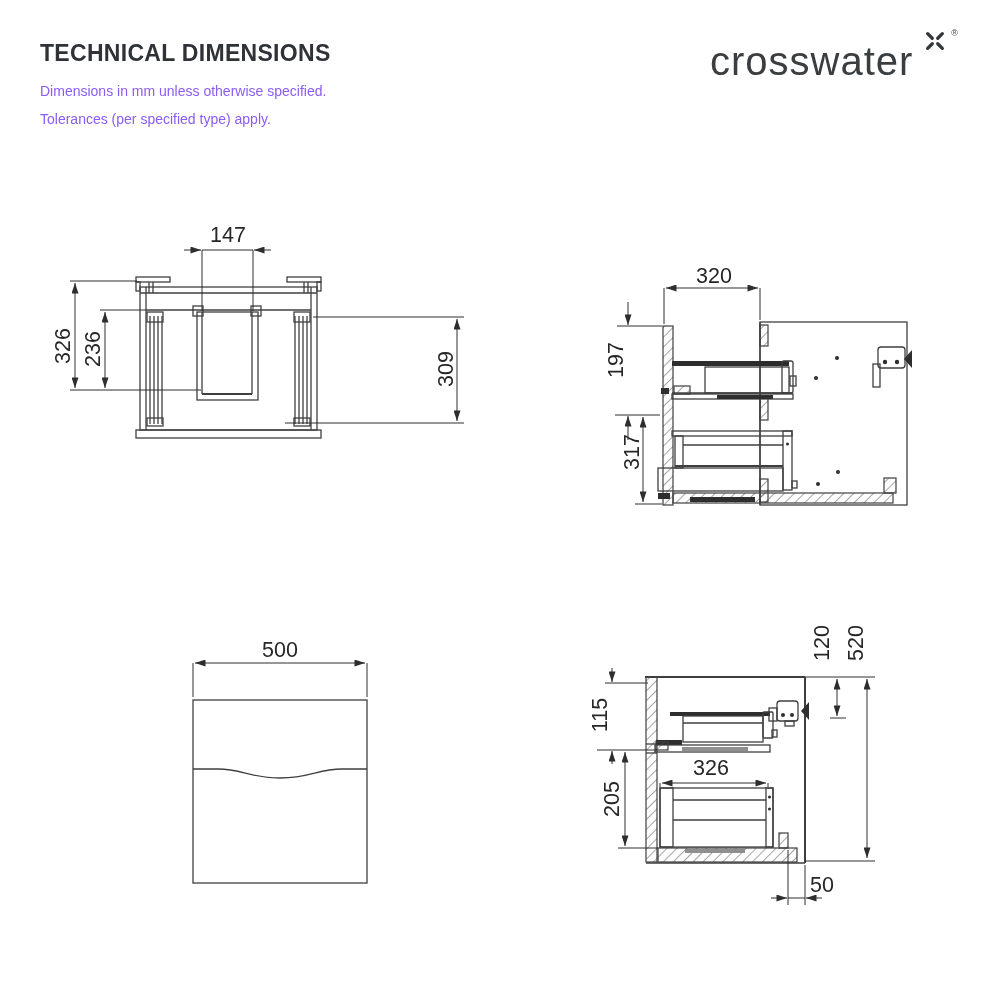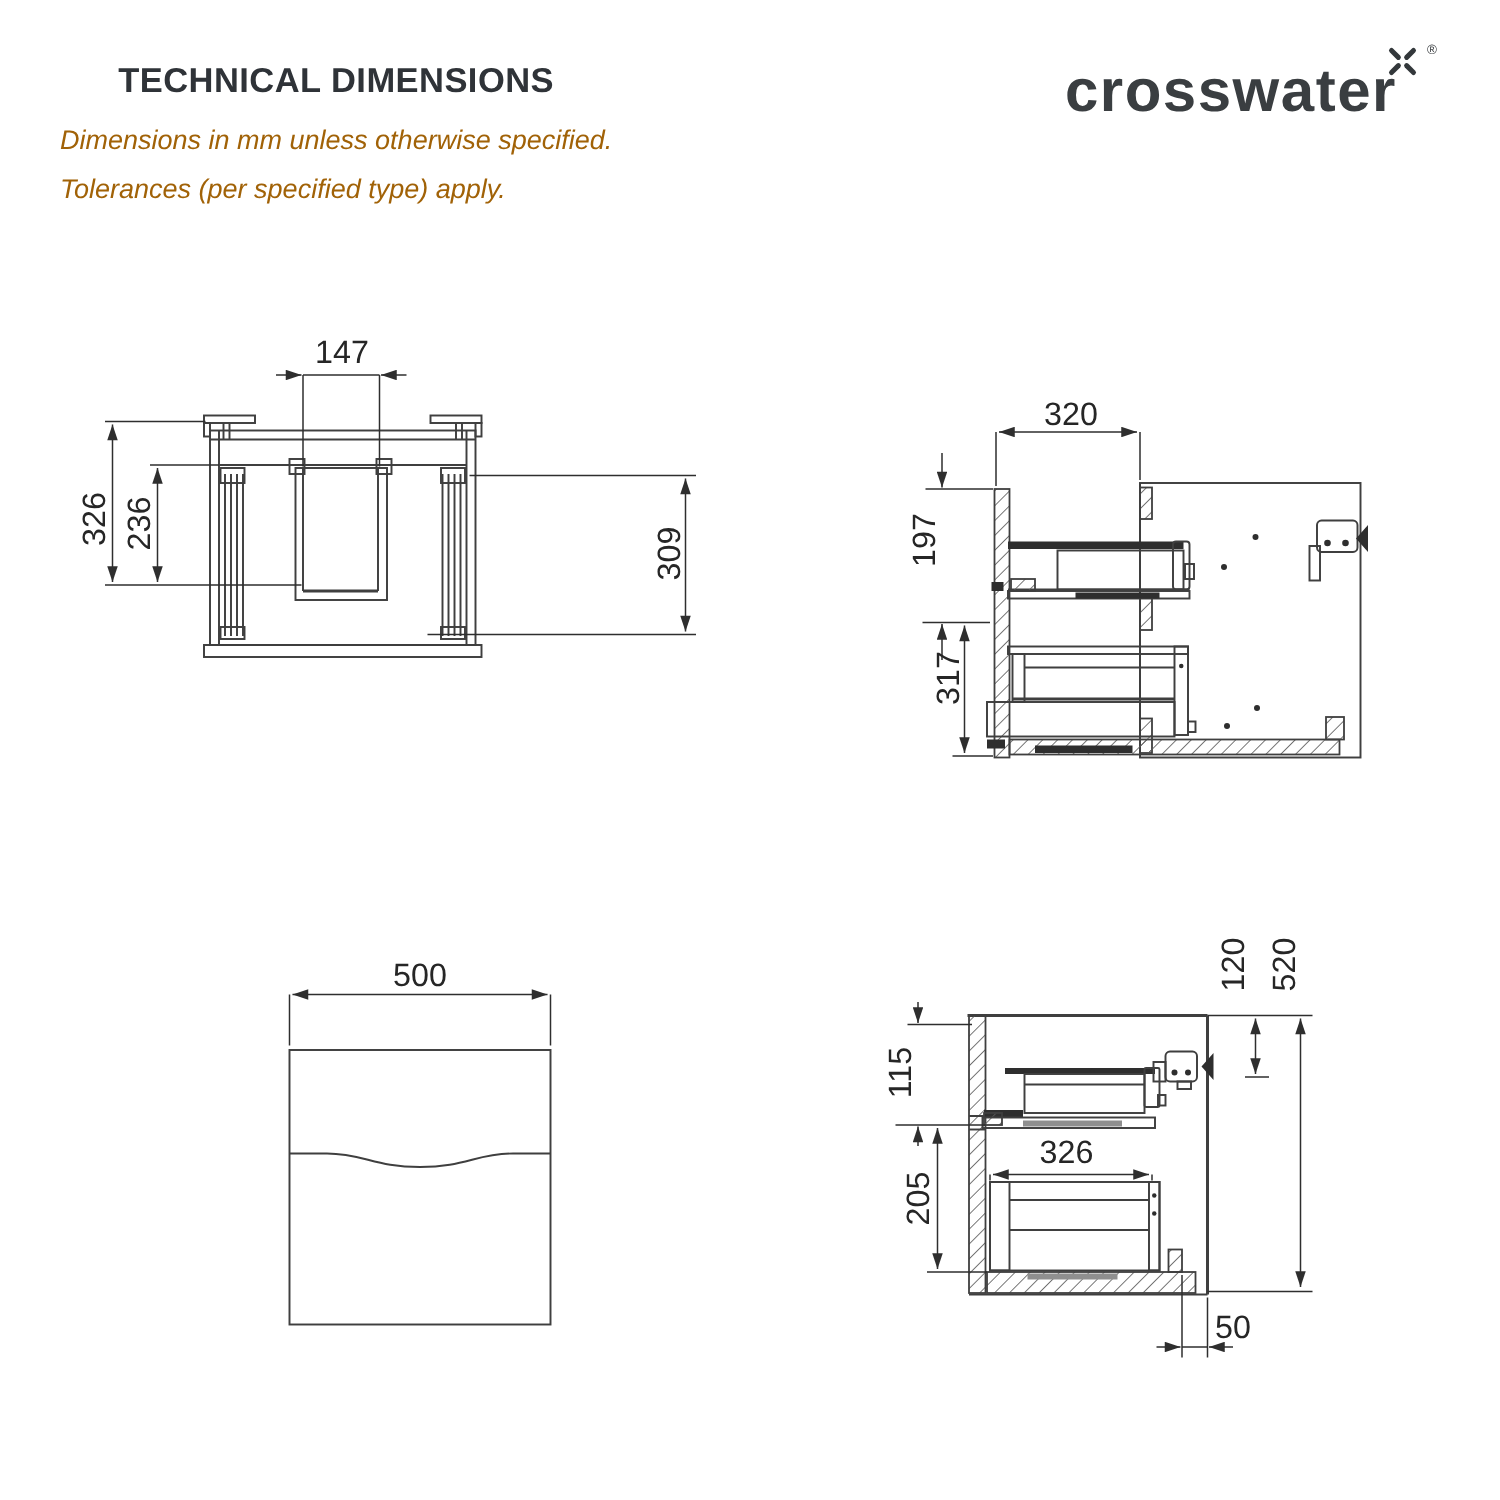--- a/index.html
+++ b/index.html
@@ -1,24 +1,24 @@
 <!DOCTYPE html>
 <html><head>
 <meta charset="utf-8">
 <style>
   html,body{margin:0;padding:0;background:#ffffff;}
   #page{position:relative;width:1000px;height:1000px;background:#ffffff;overflow:hidden;
         font-family:"Liberation Sans",sans-serif;}
   
   .header{position:absolute;left:40px;top:40px;}
-  .header h1{margin:0 0 16px 0;font-size:23px;font-weight:700;letter-spacing:.3px;color:#2f3338;text-align:center;}
-  .header p{margin:0 0 12px 0;font-size:18px;color:#a16207;font-style:italic;}
+  .header h1{margin:0 0 16px 0;font-size:23px;font-weight:700;letter-spacing:.3px;color:#2f3338;}
+  .header p{margin:0 0 12px 0;font-size:14px;color:#8b5cf6;}
   
   .logo{position:absolute;top:28px;right:40px;width:250px;height:58px;}
-  .logo-word{position:absolute;left:0;bottom:2px;font-size:40px;font-weight:700;
+  .logo-word{position:absolute;left:0;bottom:2px;font-size:40px;font-weight:400;
              letter-spacing:1px;color:#3a3e41;}
   .logo-x{position:absolute;right:14px;top:2px;width:22px;height:22px;}
   .logo-reg{position:absolute;right:2px;top:0;font-size:9px;color:#3a3e41;}
   
   #canvas{position:absolute;left:0;top:0;width:1000px;height:1000px;}
   .g{stroke:#3f3f3f;fill:none;stroke-width:1.3px;}
   .gh{stroke:#3f3f3f;fill:none;stroke-width:2px;}
   .d{stroke:#2e2e2e;fill:none;stroke-width:1px;}
   .fillb{fill:#2e2e2e;stroke:none;}
   .fillg{fill:#8f8f8f;stroke:none;}

